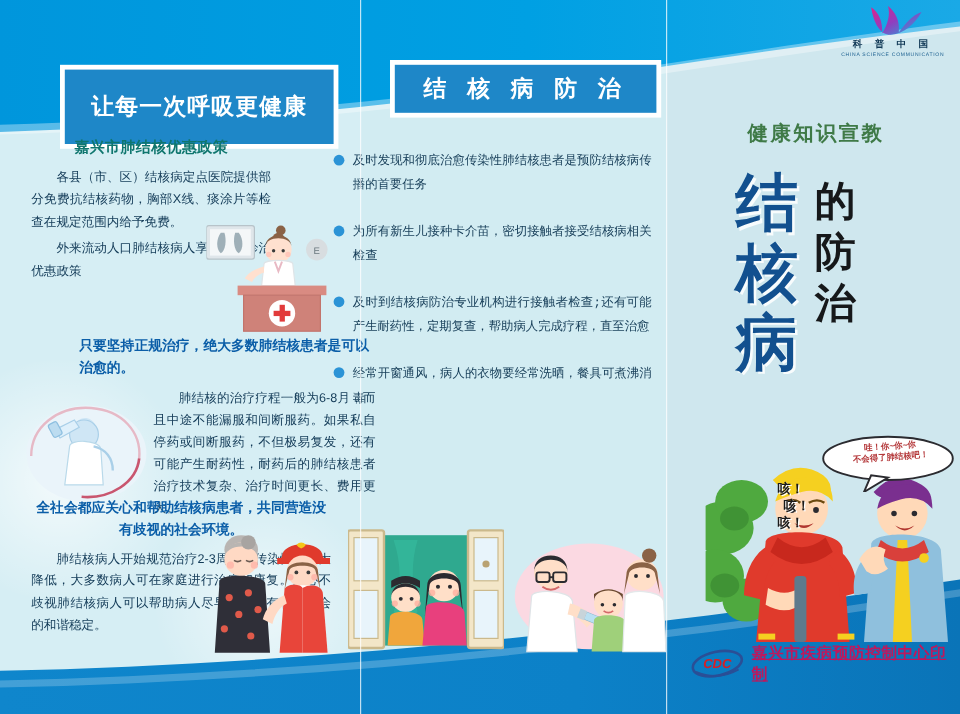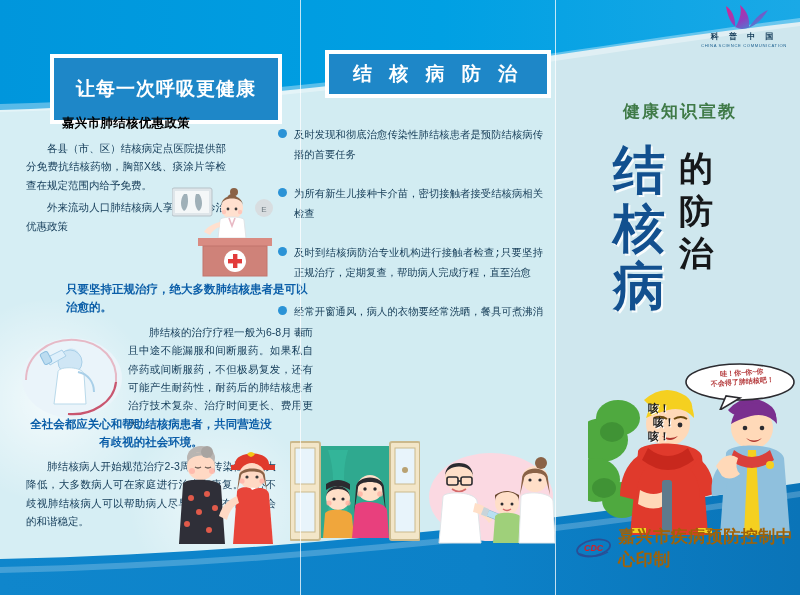--- a/index.html
+++ b/index.html
@@ -42,21 +42,21 @@
     font-weight:bold;white-space:nowrap;
   }
   #ribbon-left{left:50px;top:54px;}
   #ribbon-left .inner{font-size:19px;letter-spacing:1px;padding:18px 22px;}
   #ribbon-mid{left:325px;top:50px;}
   #ribbon-mid .inner{font-size:19px;letter-spacing:6px;padding:7px 24px;}
 
   
   #left-col{position:absolute;left:26px;top:115px;width:250px;z-index:7;}
   .head-blue{
-    color:#000000;font-weight:bold;font-size:12.5px;text-align:center;
+    color:#0f766e;font-weight:bold;font-size:12.5px;text-align:center;
     margin:0 0 7px 0;letter-spacing:.3px;
   }
   .body-cn{
     color:#123a57;font-size:10.5px;line-height:1.75;text-indent:2em;
     margin:0 0 4px 0;text-align:justify;
   }
   .head-blue2{
     color:#0b5ea8;font-weight:bold;font-size:11.5px;line-height:1.6;
     margin:0 0 6px 0;
   }
@@ -123,21 +123,21 @@
   
   #logo-kepu{position:absolute;right:8px;top:4px;width:96px;z-index:10;text-align:center;}
   #logo-kepu .cn{color:#123a57;font-size:8px;font-weight:bold;letter-spacing:4px;margin-top:1px;}
   #logo-kepu .en{color:#1b5f8f;font-size:4.2px;letter-spacing:.6px;margin-top:1px;}
 
   #footer-brand{
     position:absolute;left:576px;bottom:24px;z-index:12;
     display:flex;align-items:center;
   }
   #footer-brand .txt{
-    color:#a16207;font-size:17px;font-weight:bold;letter-spacing:.5px;margin-left:7px;
+    color:#be185d;font-size:13px;font-weight:bold;letter-spacing:.5px;margin-left:7px;text-decoration:underline;
   }
 
   .soft-blob{position:absolute;border-radius:50%;pointer-events:none;}
 </style>
 </head>
 <body>
 
 <div id="brochure">
 
   <div class="panel-bg" id="panel-left-bg"></div>
@@ -295,21 +295,21 @@
     <div class="bullet-row">
       <span class="bullet-dot"></span>
       <span class="bullet-text">及时发现和彻底治愈传染性肺结核患者是预防结核病传播的首要任务</span>
     </div>
     <div class="bullet-row">
       <span class="bullet-dot"></span>
       <span class="bullet-text">为所有新生儿接种卡介苗，密切接触者接受结核病相关检查</span>
     </div>
     <div class="bullet-row">
       <span class="bullet-dot"></span>
-      <span class="bullet-text">及时到结核病防治专业机构进行接触者检查;只要坚持正规治疗，定期复查，帮助病人完成疗程，直至治愈</span>
+      <span class="bullet-text">及时到结核病防治专业机构进行接触者检查;还有可能产生耐药性，定期复查，帮助病人完成疗程，直至治愈</span>
     </div>
     <div class="bullet-row">
       <span class="bullet-dot"></span>
       <span class="bullet-text">经常开窗通风，病人的衣物要经常洗晒，餐具可煮沸消毒</span>
     </div>
   </div>
 
   <div id="illu-window">
     <svg width="130" height="105" viewBox="0 0 130 105">
       <rect x="26" y="6" width="78" height="92" fill="#2fa98f"></rect>

